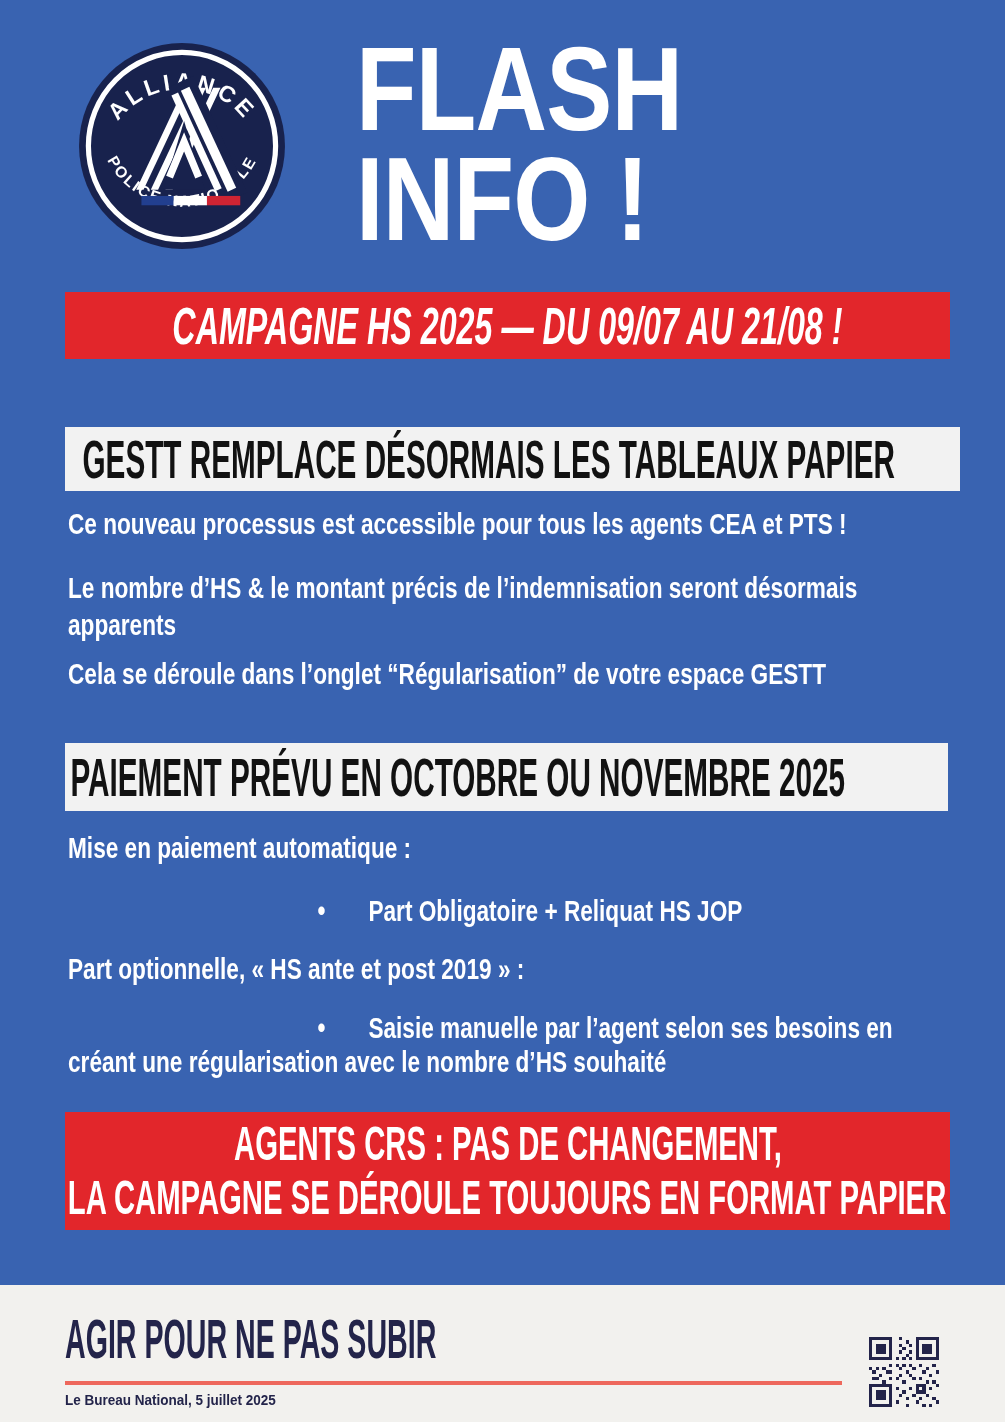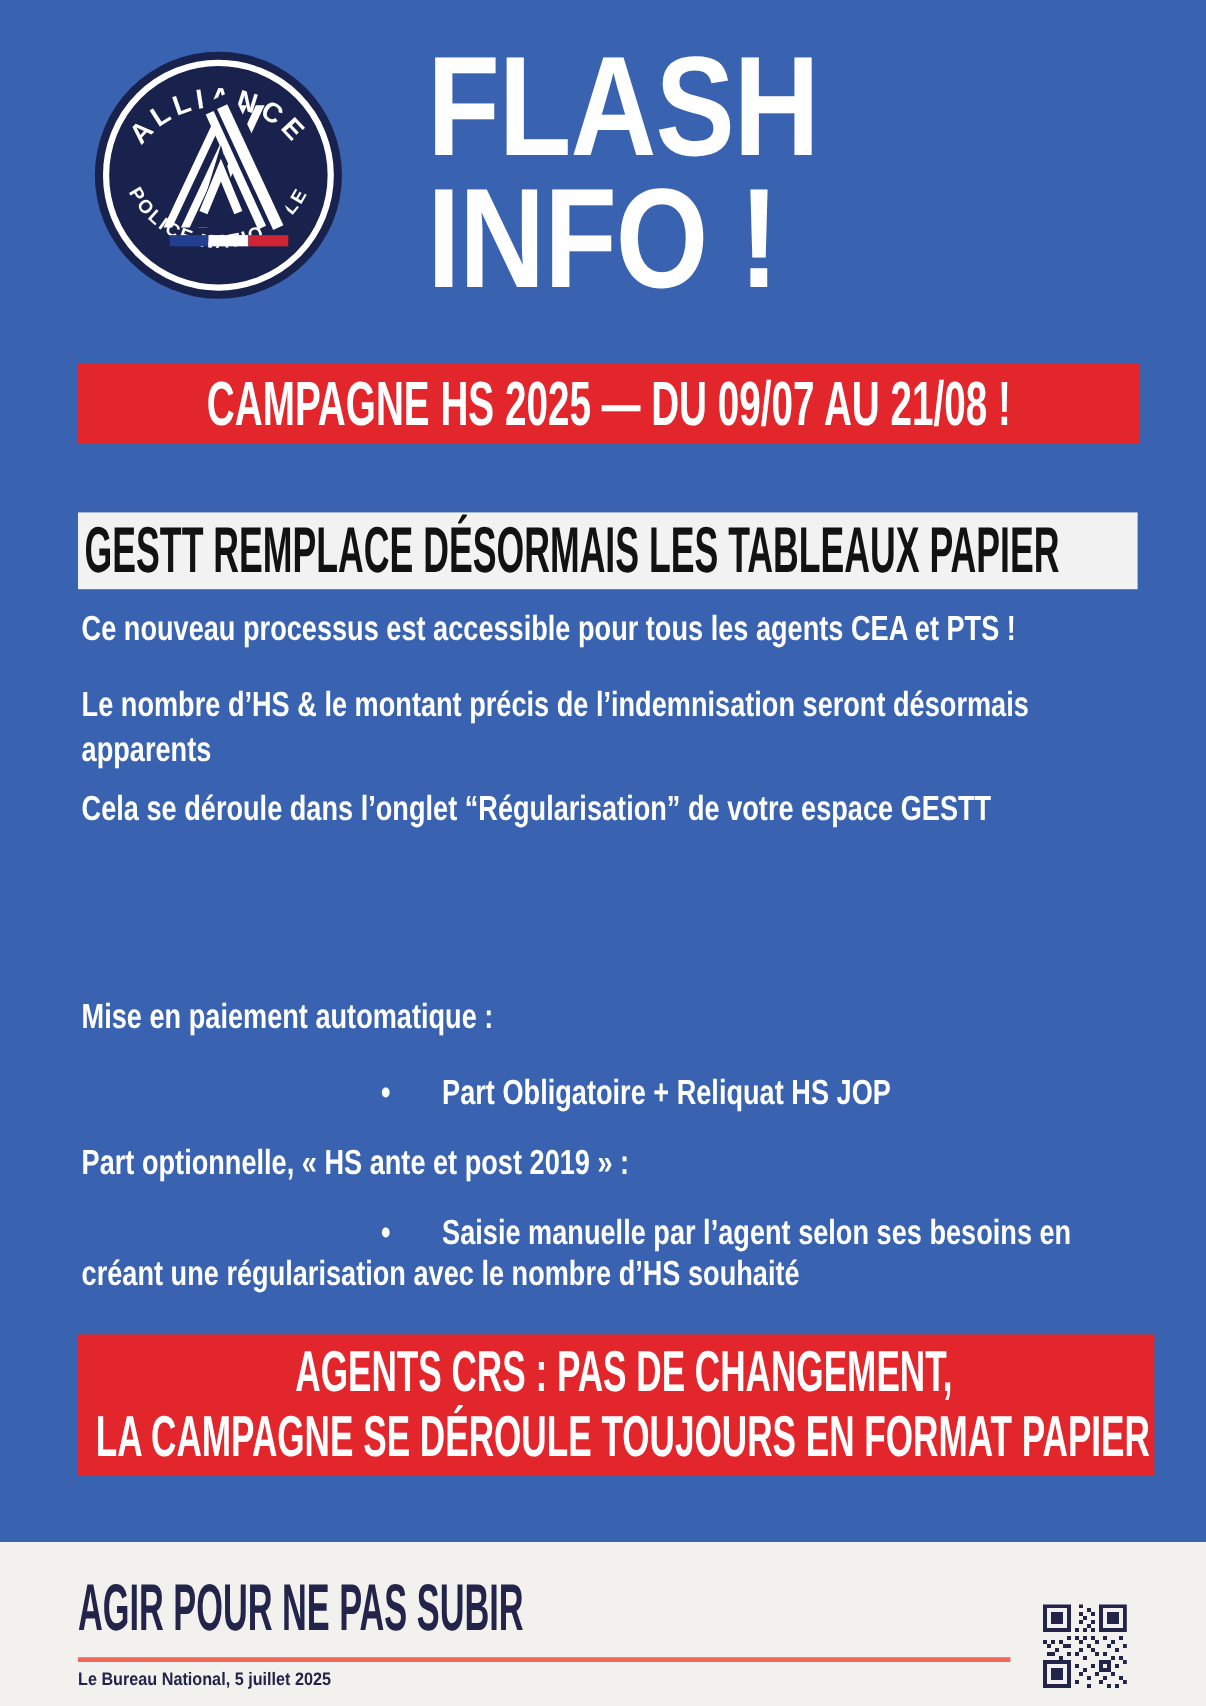--- a/index.html
+++ b/index.html
@@ -13,33 +13,33 @@
   .title{
     position:absolute;left:356px;top:34px;color:#ffffff;
     font-size:118px;font-weight:bold;line-height:110px;letter-spacing:-1px;
     transform:scaleX(0.84);transform-origin:top left;white-space:nowrap;
   }
   
   .banner-red{
     position:absolute;left:65px;width:885px;background:#e2262b;
     display:flex;align-items:center;justify-content:center;
   }
-  .banner-campaign{top:303px;height:67px;}
-  .banner-crs{top:1112px;height:118px;flex-direction:column;padding-left:12px;}
+  .banner-campaign{top:292px;height:67px;font-style:italic;}
+  .banner-crs{top:1112px;height:118px;flex-direction:column;}
   .banner-red .cond{
     color:#ffffff;font-weight:bold;white-space:nowrap;
     display:inline-block;transform:scaleX(0.62);transform-origin:center;
   }
   .banner-campaign .cond{font-size:52px;}
   .banner-crs .cond{font-size:48px;line-height:54px;transform:scaleX(0.61);}
   .banner-white{
     position:absolute;left:65px;width:883px;background:#f2f2f2;
     display:flex;align-items:center;
   }
-  .banner-h1{top:427px;height:64px;}
+  .banner-h1{top:427px;height:64px;padding-left:12px;}
   .banner-h2{top:743px;height:68px;}
   .banner-white .cond{
     color:#121212;font-weight:bold;font-size:54px;white-space:nowrap;
     display:inline-block;transform:scaleX(0.55);transform-origin:left center;
     padding-left:10px;
   }
   
   .para{
     position:absolute;left:68px;width:1145px;color:#ffffff;
     font-size:29px;font-weight:bold;line-height:37px;
@@ -111,20 +111,23 @@
     <span class="cond">CAMPAGNE HS 2025 — DU 09/07 AU 21/08 !</span>
   </div>
 
   <div class="banner-white banner-h1">
     <span class="cond">GESTT REMPLACE DÉSORMAIS LES TABLEAUX PAPIER</span>
   </div>
   <div class="para p1">Ce nouveau processus est accessible pour tous les agents CEA et PTS !</div>
   <div class="para p2">Le nombre d’HS &amp; le montant précis de l’indemnisation seront désormais apparents</div>
   <div class="para p3">Cela se déroule dans l’onglet “Régularisation” de votre espace GESTT</div>
 
+  <div class="banner-white banner-h2">
+    <span class="cond">PAIEMENT PRÉVU EN OCTOBRE OU NOVEMBRE 2025</span>
+  </div>
   <div class="para intro1">Mise en paiement automatique :</div>
   <div class="para bullet-row b1"><span class="bullet-dot">•</span><span>Part Obligatoire + Reliquat HS JOP</span></div>
   <div class="para intro2">Part optionnelle, « HS ante et post 2019 » :</div>
   <div class="para bullet-row b2a"><span class="bullet-dot">•</span><span>Saisie manuelle par l’agent selon ses besoins en</span></div>
   <div class="para b2b">créant une régularisation avec le nombre d’HS souhaité</div>
 
   <div class="banner-red banner-crs">
     <span class="cond">AGENTS CRS : PAS DE CHANGEMENT,</span>
     <span class="cond">LA CAMPAGNE SE DÉROULE TOUJOURS EN FORMAT PAPIER</span>
   </div>

